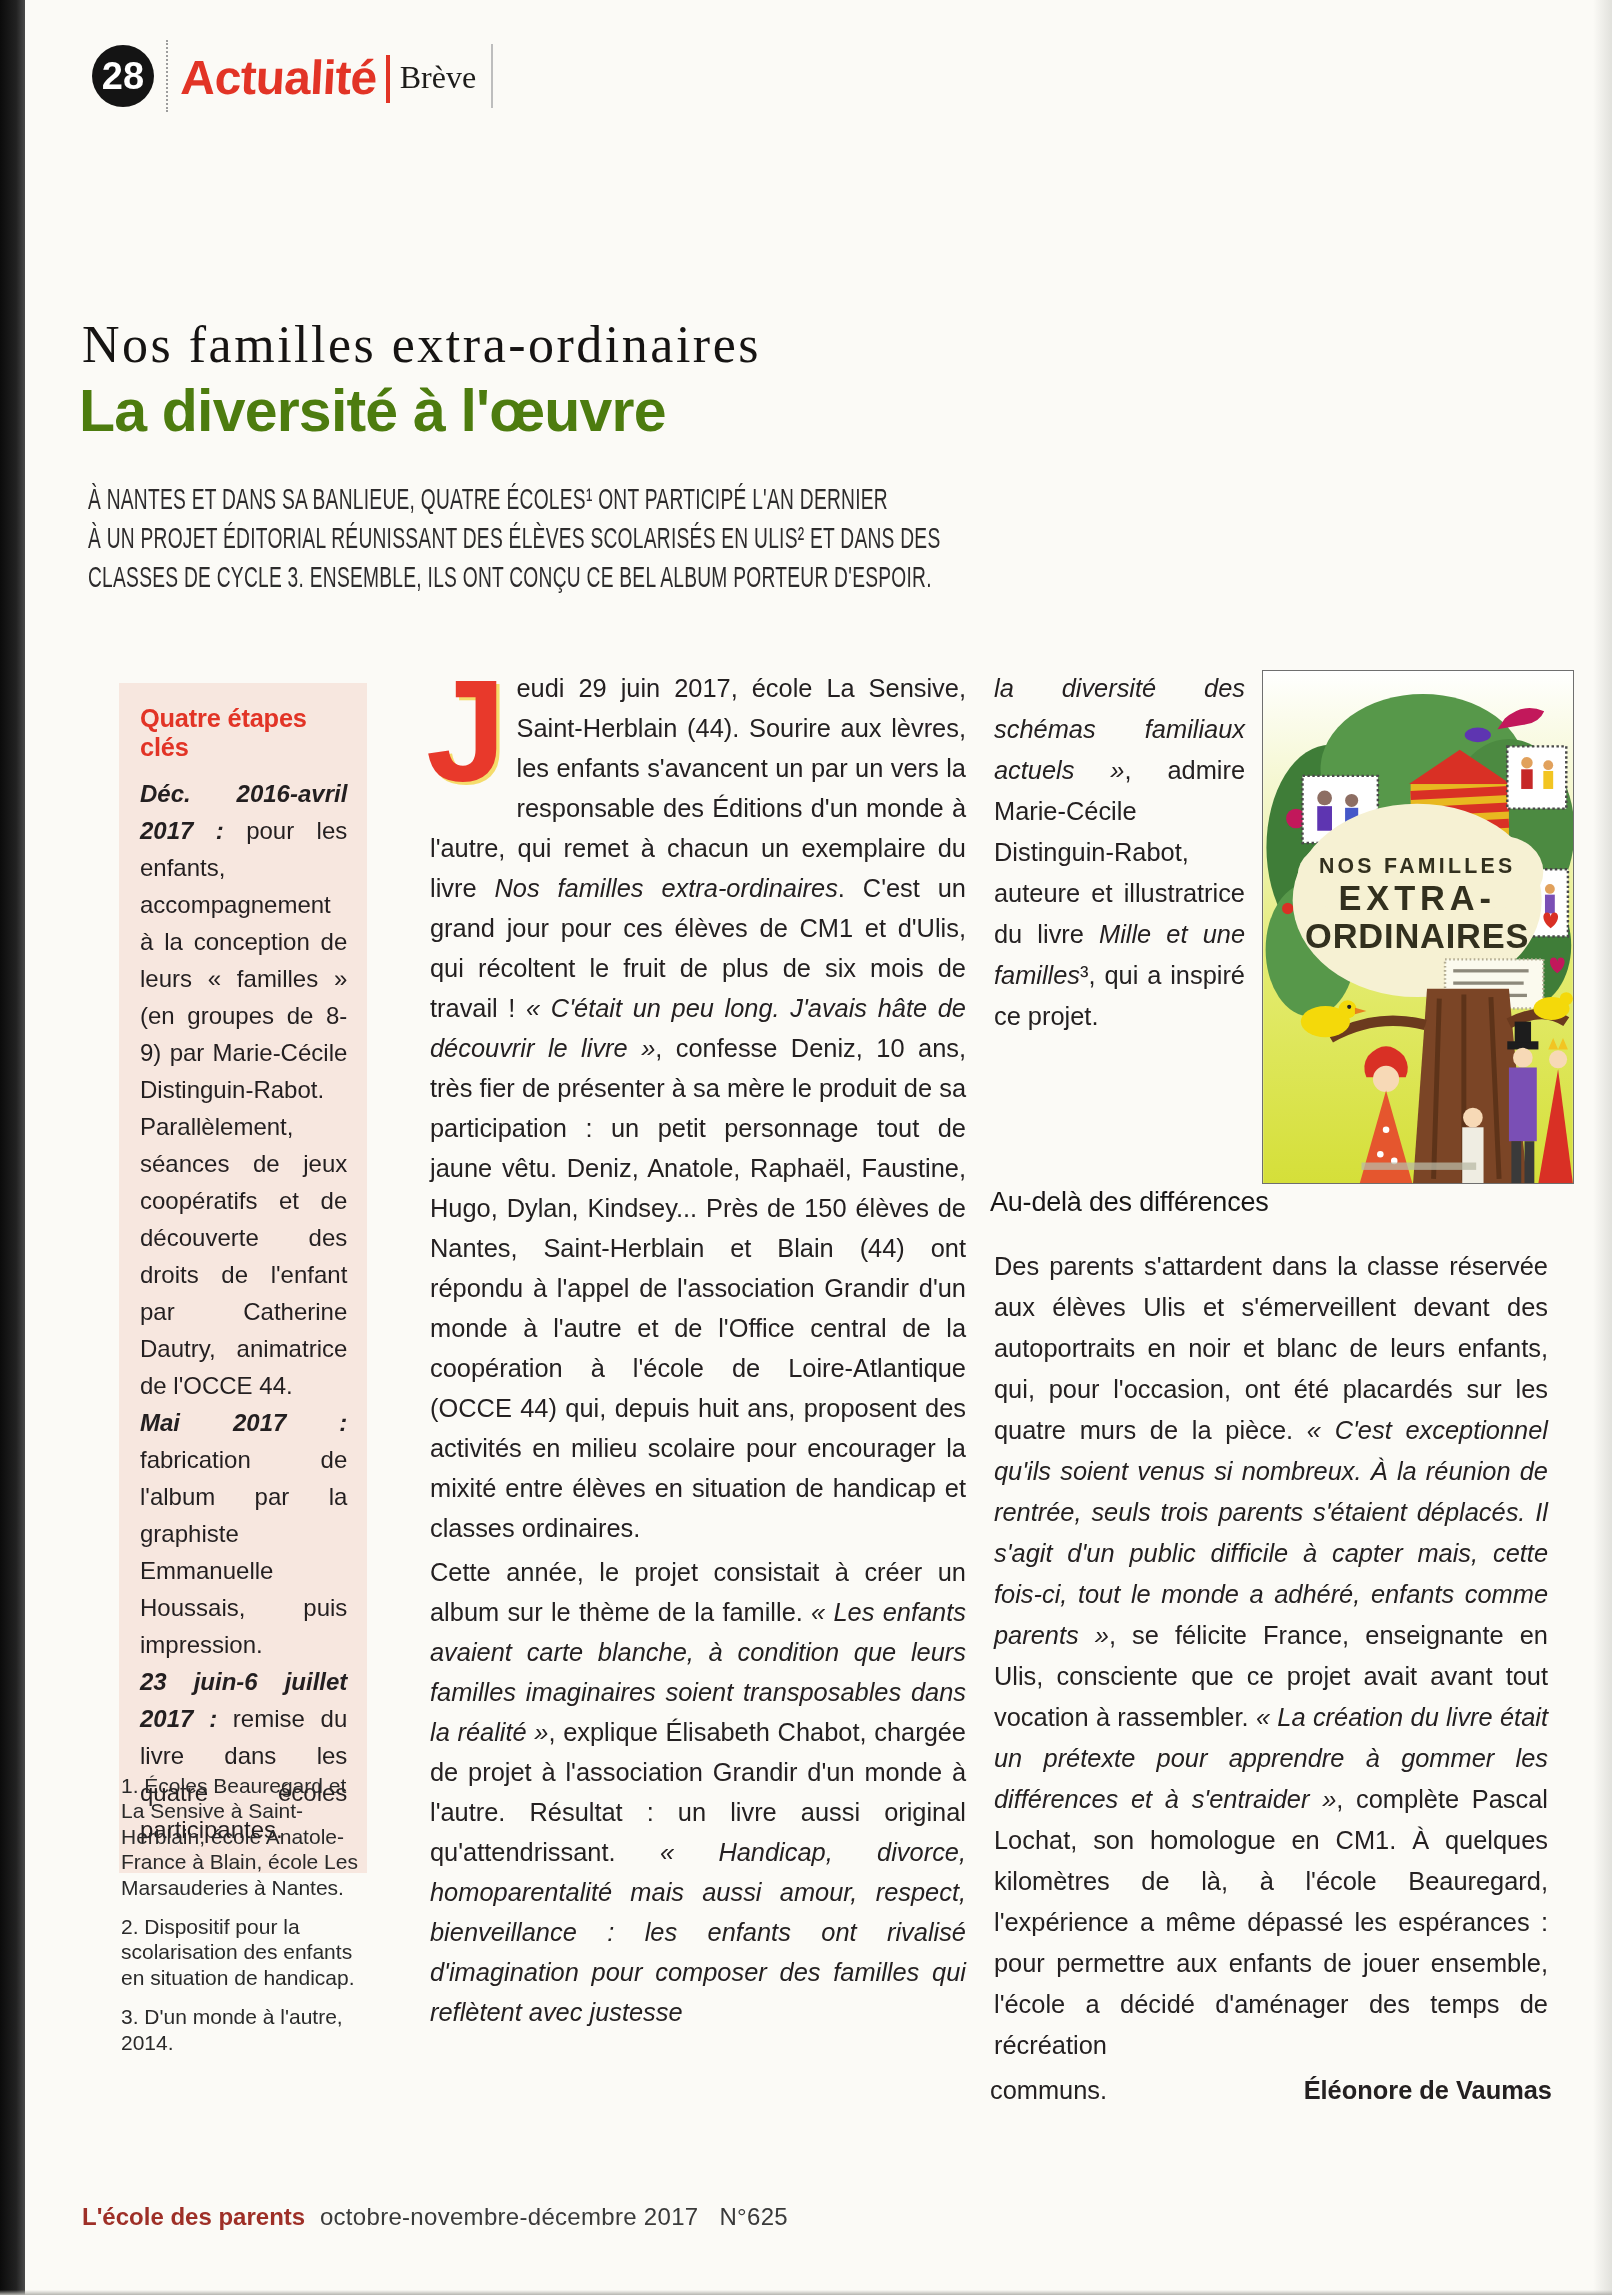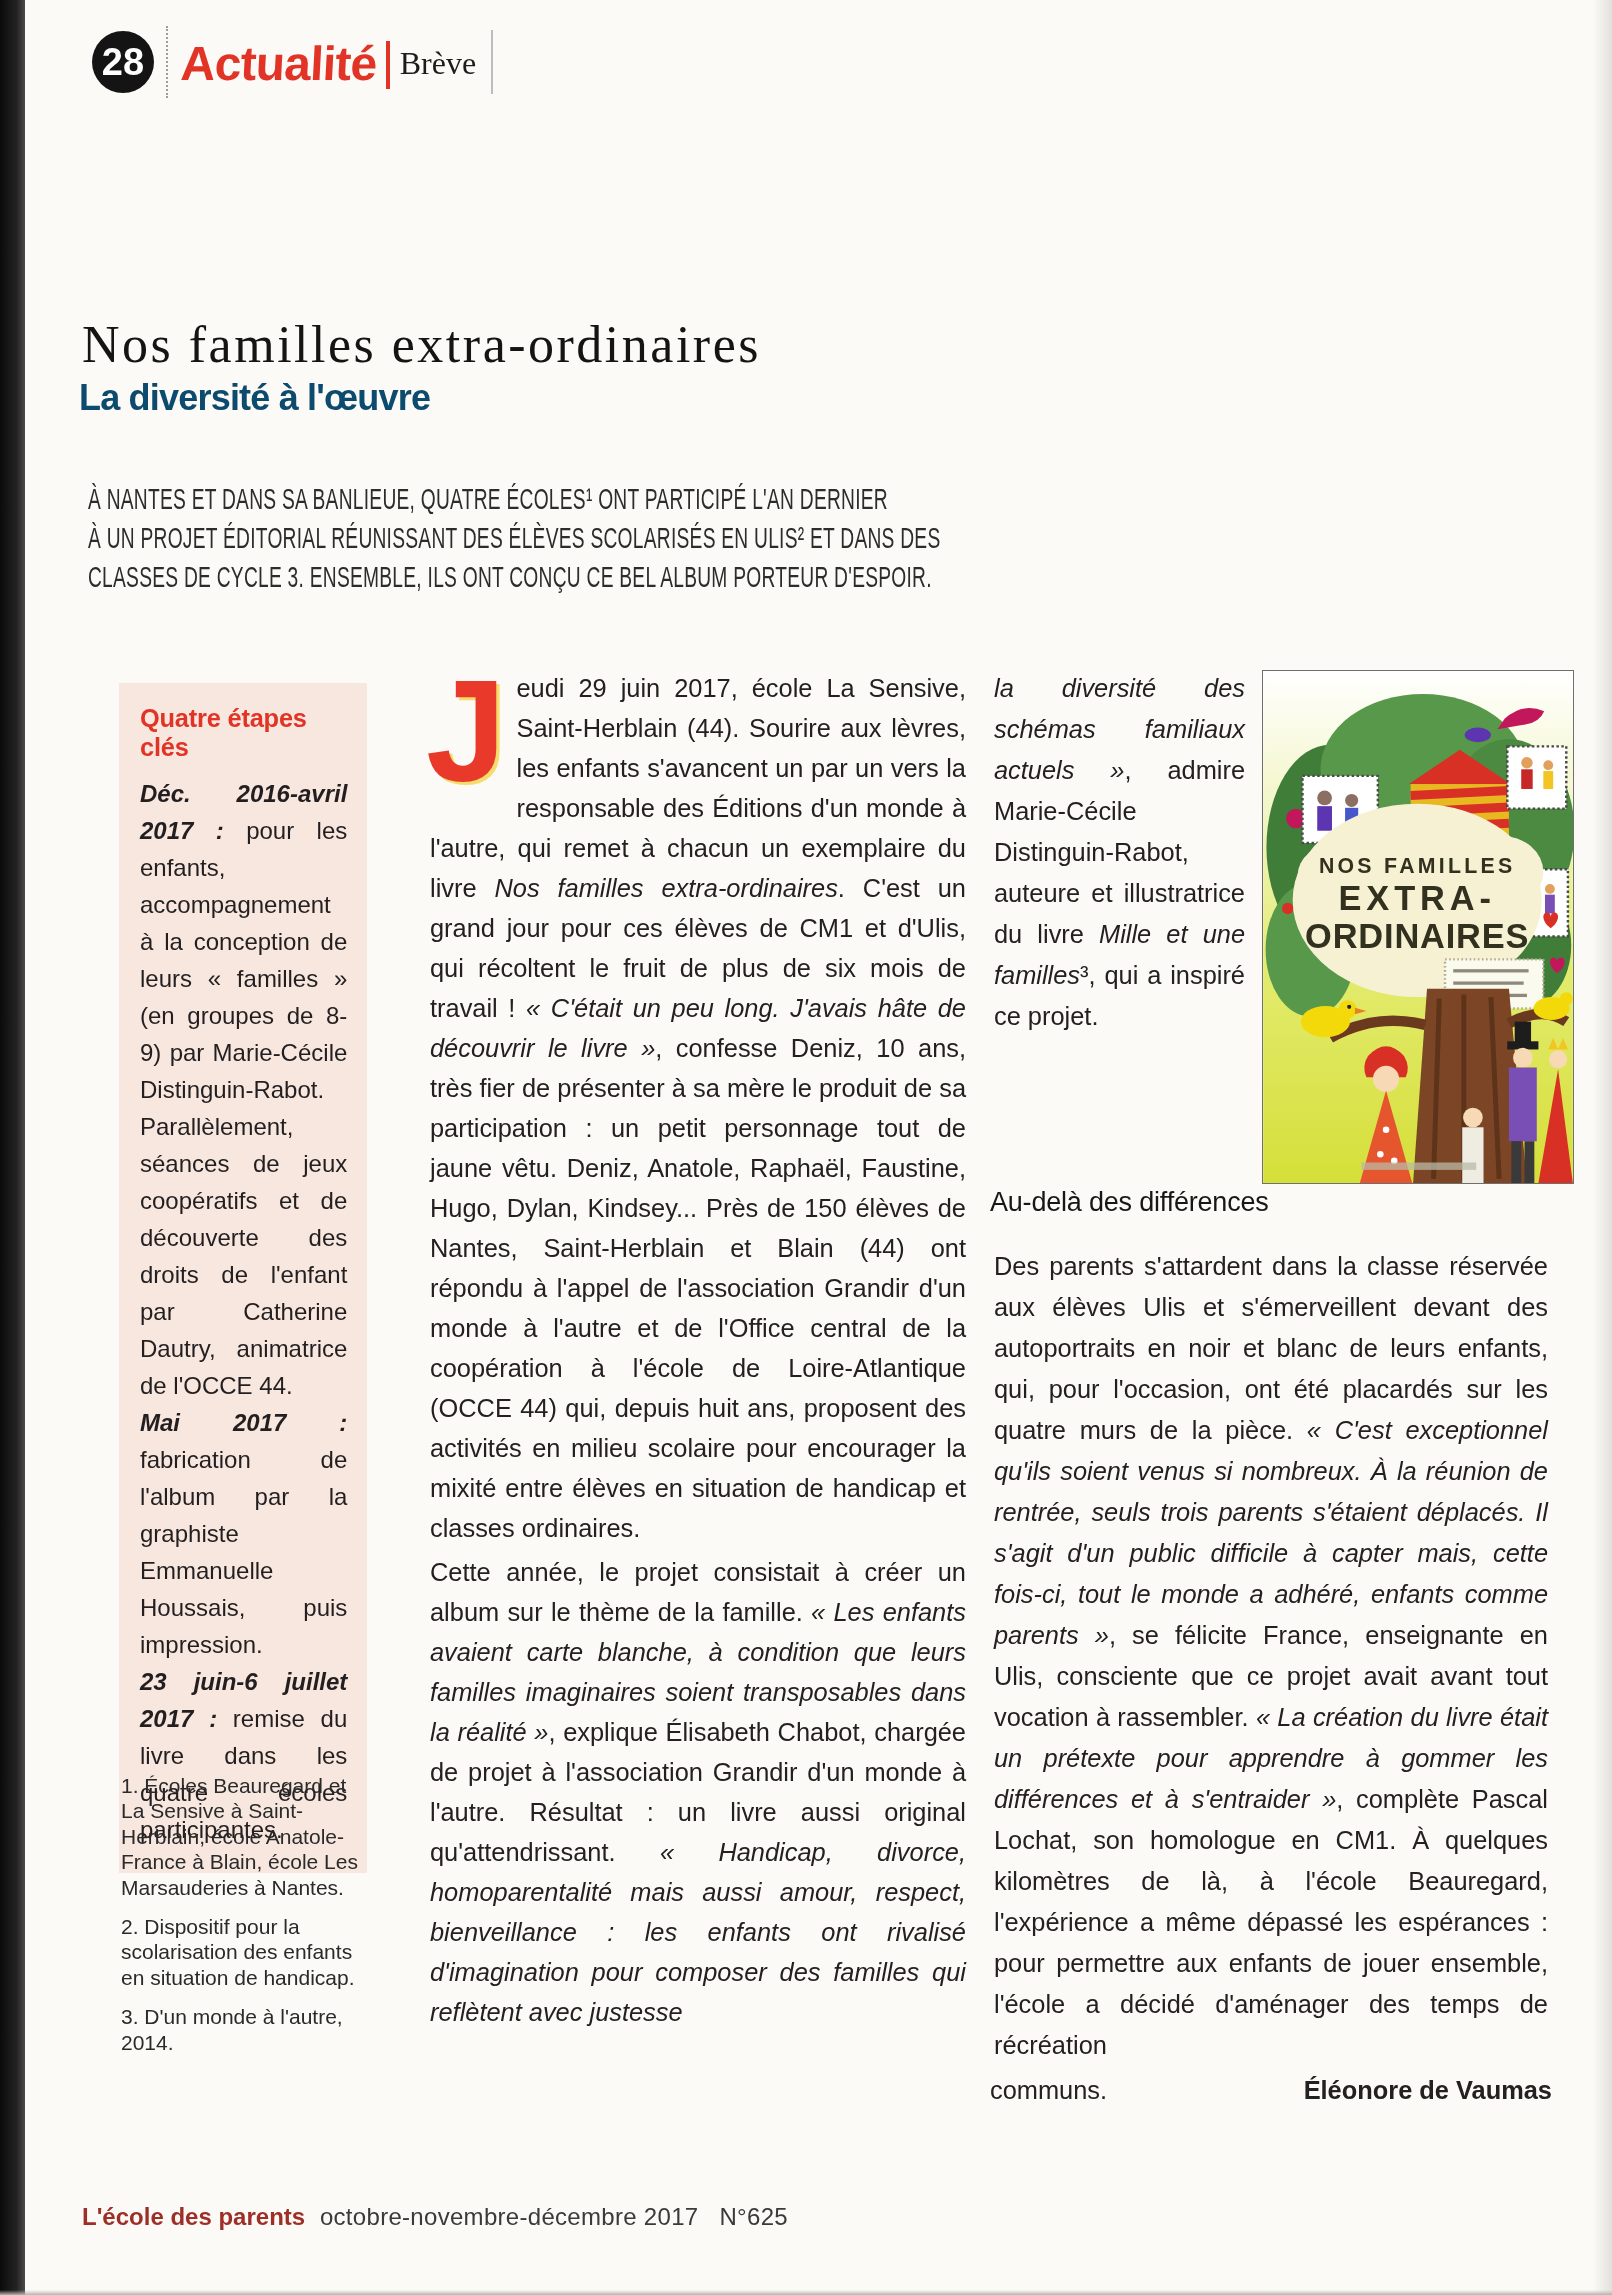--- a/index.html
+++ b/index.html
@@ -6,34 +6,34 @@
   .page{position:relative;width:1613px;height:2295px;background:#fbfaf6;overflow:hidden;
         font-family:"Liberation Sans",sans-serif;color:#231f20;}
   
   .scan-left{position:absolute;left:0;top:0;width:24.6px;height:100%;
              background:linear-gradient(90deg,#0b0b0b,#222 65%,#4a4a4a);}
   .scan-right{position:absolute;right:0;top:0;width:19.7px;height:100%;
              background:linear-gradient(270deg,#d9d9d4,rgba(255,255,255,0));opacity:.8;}
   .scan-bottom{position:absolute;left:0;bottom:0;width:100%;height:4.9px;
              background:linear-gradient(0deg,#b5b5b0,rgba(255,255,255,0));}
   
-  .header{position:absolute;left:92px;top:26px;display:flex;align-items:center;}
+  .header{position:absolute;left:92px;top:40px;display:flex;align-items:center;}
   .pagenum{width:62px;height:62px;border-radius:50%;background:#141414;display:flex;
            align-items:center;justify-content:center;color:#fff;font-size:38px;font-weight:bold;}
   .dotline{width:0;height:72px;border-left:2.5px dotted #9d9d9d;margin:0 13px 0 11.5px;}
   .section{font-size:48px;font-weight:bold;color:#e23426;transform:skewX(-3deg);
            letter-spacing:-0.8px;padding-top:1.6px;}
   .redbar{width:4.1px;height:48px;background:#e23426;margin:6.6px 9.8px 0 9.8px;}
   .rubric{font-family:"Liberation Serif",serif;font-size:32px;color:#1d1c1a;padding-top:3.3px;}
   .graybar{width:1.6px;height:64px;background:#bdbdbd;margin-left:14.8px;}
   
   .kicker{position:absolute;left:82px;top:315px;margin:0;font-family:"Liberation Serif",serif;
           font-weight:normal;font-size:52px;letter-spacing:2.5px;color:#161413;}
-  .headline{position:absolute;left:79px;top:377px;margin:0;font-size:36px;font-weight:bold;
-          letter-spacing:-0.8px;color:#0c4a6e;}
+  .headline{position:absolute;left:79px;top:377px;margin:0;font-size:59px;font-weight:bold;
+          letter-spacing:-0.8px;color:#4d7c0f;}
   .standfirst{position:absolute;left:88px;top:479px;color:#2d2b2c;}
   .sfline{font-size:30px;line-height:39px;transform:scaleX(0.64);transform-origin:left;
           white-space:nowrap;letter-spacing:0.4px;}
   
   .keybox{position:absolute;left:119px;top:683px;width:248px;box-sizing:border-box;
           background:#f7e7df;padding:21px 19.7px 24.6px 21px;}
   .keybox h3{margin:0 0 13px 0;font-size:25.4px;color:#e23426;letter-spacing:-0.2px;}
   .keybox p{margin:0;font-size:24px;line-height:37px;text-align:justify;hyphens:auto;}
   .seg-b{font-weight:bold;}
   .seg-i{font-style:italic;}

